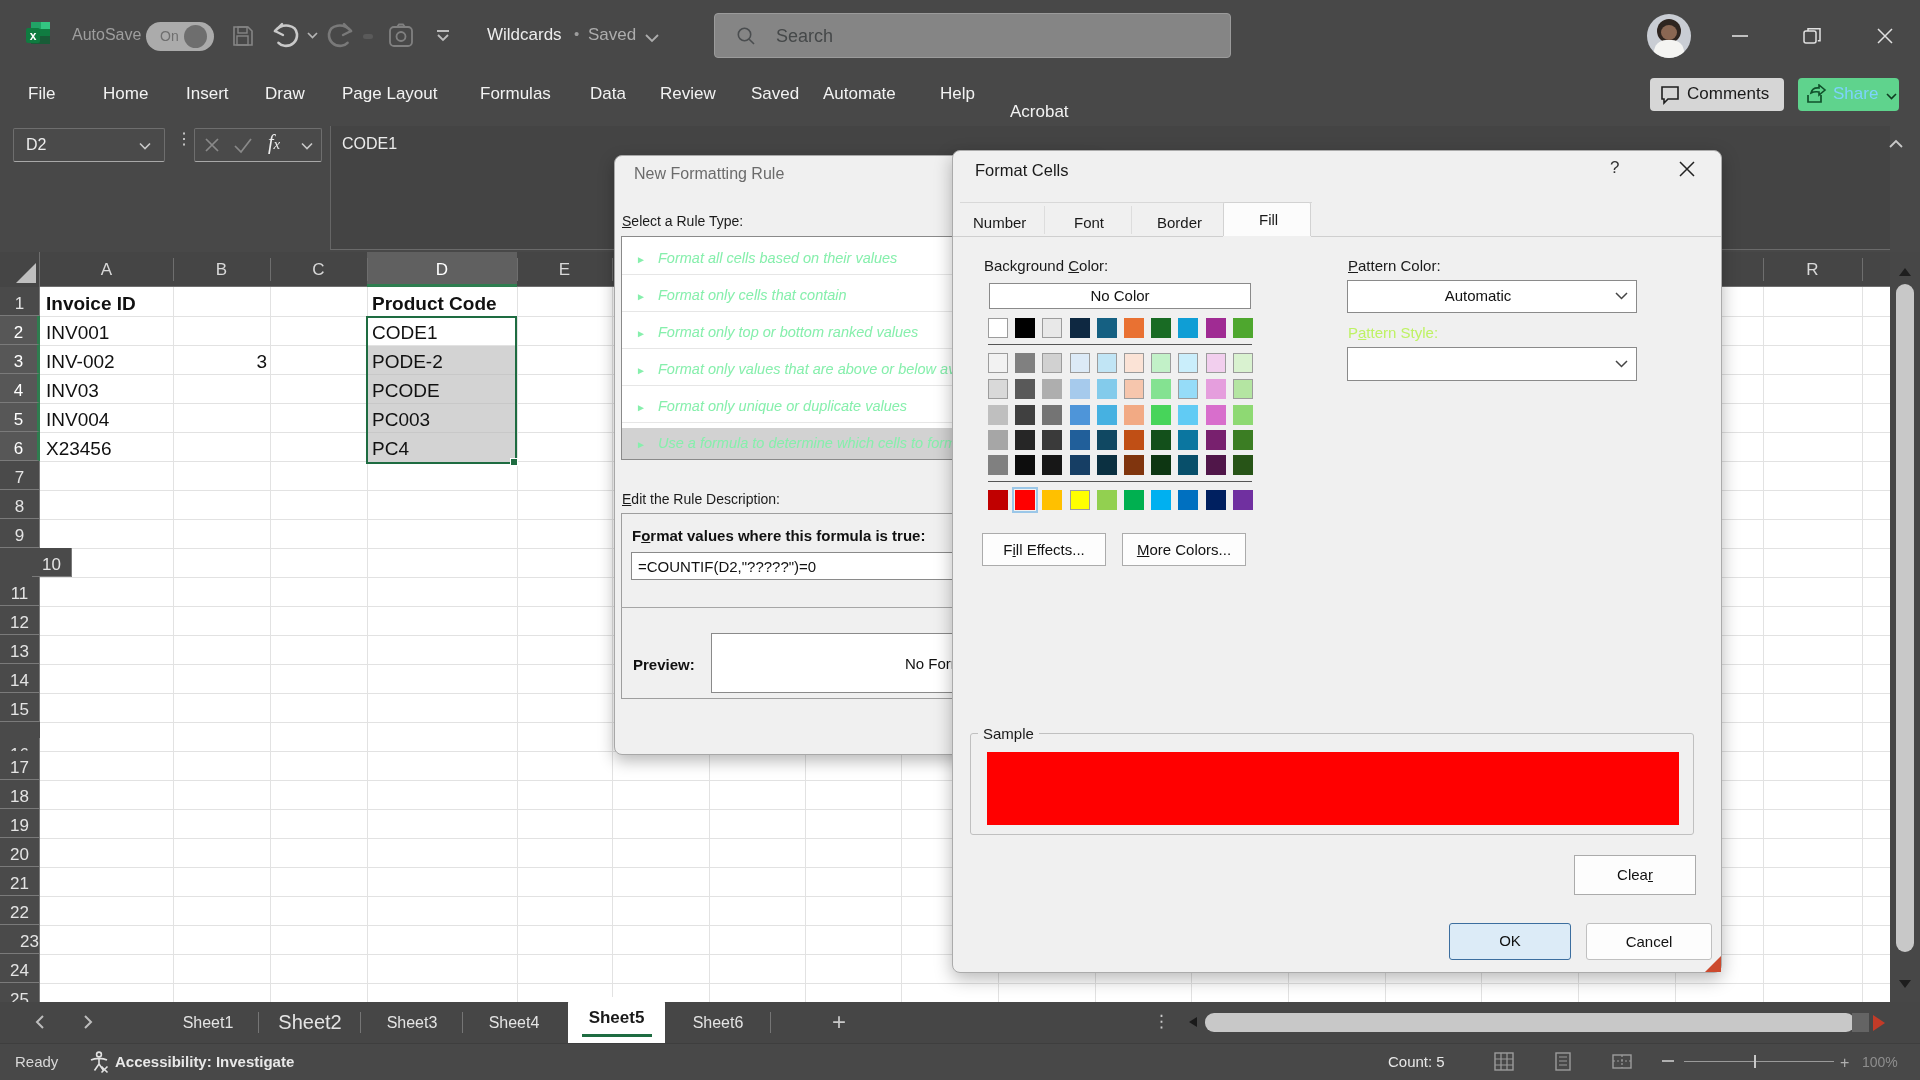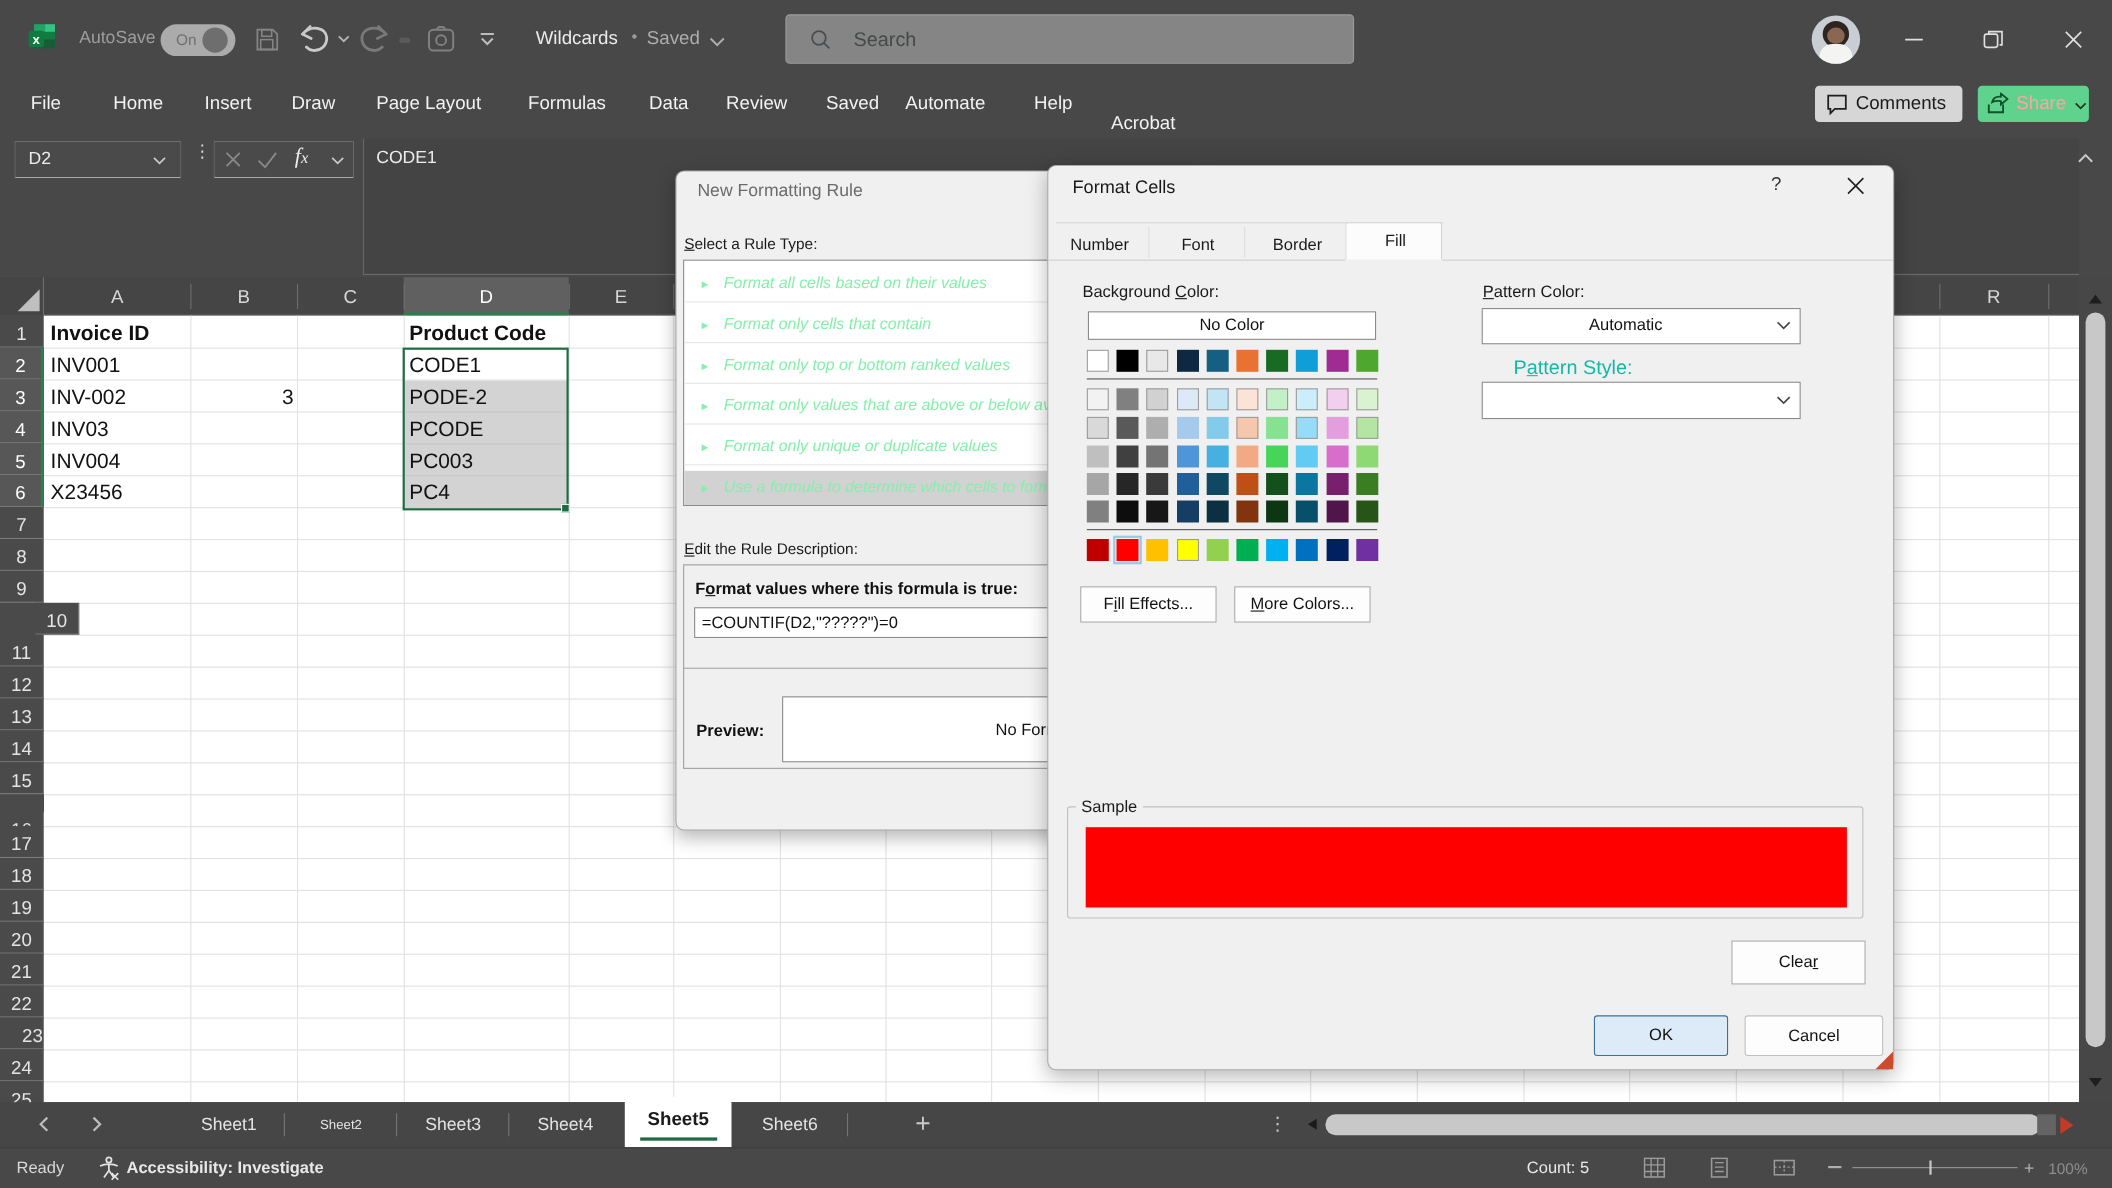--- a/index.html
+++ b/index.html
@@ -109,21 +109,21 @@
 <svg class="abs" style="left:1660px;top:85px;" width="22" height="20" viewBox="0 0 22 20">
   <path d="M2 2 h16 v12 h-10 l-4 4 v-4 h-2 z" fill="none" stroke="#1F1F1F" stroke-width="1.6"></path>
 </svg>
 <div class="abs" style="left:1687px;top:84px;font-size:17px;color:#1A1A1A;">Comments</div>
 
 <div class="abs" style="left:1798px;top:78px;width:101px;height:33px;background:#5FD38D;border-radius:4px;"></div>
 <svg class="abs" style="left:1805px;top:84px;" width="22" height="21" viewBox="0 0 22 21">
   <path d="M3 11 v7 h13 v-7" fill="none" stroke="#10512B" stroke-width="1.7"></path>
   <path d="M6 9 C7 5, 10 3.5, 14 4 L14 1 L20 6 L14 11 L14 8 C11 7.5, 8 8, 6 9 z" fill="none" stroke="#10512B" stroke-width="1.6"></path>
 </svg>
-<div class="abs" style="left:1833px;top:84px;font-size:17px;color:#fca5a5;">Share</div>
+<div class="abs" style="left:1833px;top:84px;font-size:17px;color:#7dd3fc;">Share</div>
 <svg class="abs" style="left:1885px;top:92px;" width="13" height="10" viewBox="0 0 13 10">
       <path d="M2 2 l4.5 4.5 L11 2" fill="none" stroke="#0F3D22" stroke-width="1.6"></path>
     </svg>
 
 <div class="abs" style="left:0;top:120px;width:1920px;height:132px;background:#484848;"></div>
 
 <div class="abs" style="left:13px;top:128px;width:152px;height:34px;background:#4A4A4A;border:1px solid #6E6E6E;border-bottom:1px solid #A8A8A8;border-radius:2px;"></div>
 <div class="abs" style="left:26px;top:136px;font-size:16px;color:#ECECEC;">D2</div>
 <svg class="abs" style="left:138px;top:142px;" width="14" height="10" viewBox="0 0 14 10">
       <path d="M2 1.5 l5 5 5-5" fill="none" stroke="#C9C9C9" stroke-width="1.6"></path>
@@ -274,21 +274,21 @@
 <svg class="abs" style="left:1897px;top:266px;" width="16" height="12" viewBox="0 0 16 12">
       <polygon points="8,2 14,10 2,10" fill="#1E1E1E"></polygon>
     </svg>
 <div class="abs" style="left:1896px;top:284px;width:18px;height:668px;background:#C8C8C8;border-radius:9px;"></div>
 <svg class="abs" style="left:1897px;top:978px;" width="16" height="12" viewBox="0 0 16 12">
       <polygon points="2,2 14,2 8,10" fill="#1E1E1E"></polygon>
     </svg>
 
 <div class="abs" style="left:0;top:1002px;width:1920px;height:41px;background:#464646;">
 <div style="position:absolute;left:158px;top:0;width:100px;height:41px;line-height:41px;text-align:center;font-size:16px;color:#E4E4E4;">Sheet1</div>
-<div style="position:absolute;left:260px;top:0;width:100px;height:41px;line-height:41px;text-align:center;font-size:12px;color:#E4E4E4;">Sheet2</div>
+<div style="position:absolute;left:260px;top:0;width:100px;height:41px;line-height:41px;text-align:center;font-size:20px;color:#E4E4E4;">Sheet2</div>
 <div style="position:absolute;left:362px;top:0;width:100px;height:41px;line-height:41px;text-align:center;font-size:16px;color:#E4E4E4;">Sheet3</div>
 <div style="position:absolute;left:464px;top:0;width:100px;height:41px;line-height:41px;text-align:center;font-size:16px;color:#E4E4E4;">Sheet4</div>
 <div style="position:absolute;left:668px;top:0;width:100px;height:41px;line-height:41px;text-align:center;font-size:16px;color:#E4E4E4;">Sheet6</div>
 <div style="position:absolute;left:258px;top:10px;width:1px;height:21px;background:#757575;"></div>
 <div style="position:absolute;left:360px;top:10px;width:1px;height:21px;background:#757575;"></div>
 <div style="position:absolute;left:462px;top:10px;width:1px;height:21px;background:#757575;"></div>
 <div style="position:absolute;left:770px;top:10px;width:1px;height:21px;background:#757575;"></div>
 </div>
 <svg class="abs" style="left:32px;top:1014px;" width="16" height="16" viewBox="0 0 16 16">
       <path d="M11 2 L5 8 L11 14" fill="none" stroke="#BDBDBD" stroke-width="2"></path>
@@ -464,21 +464,21 @@
 <div class="abs" style="left:988px;top:481px;width:264px;height:1px;background:#555;"></div>
 <div class="abs" style="left:982px;top:533px;width:124px;height:33px;background:#FDFDFD;border:1px solid #ABABAB;text-align:center;line-height:31px;font-size:15px;color:#111;">F<u>i</u>ll Effects...</div>
 <div class="abs" style="left:1122px;top:533px;width:124px;height:33px;background:#FDFDFD;border:1px solid #ABABAB;text-align:center;line-height:31px;font-size:15px;color:#111;"><u>M</u>ore Colors...</div>
 
 <div class="abs" style="left:1348px;top:257px;font-size:15px;color:#1A1A1A;"><u>P</u>attern Color:</div>
 <div class="abs" style="left:1347px;top:280px;width:290px;height:33px;background:#FFFFFF;border:1px solid #8A8A8A;"></div>
 <div class="abs" style="left:1347px;top:280px;width:262px;height:33px;text-align:center;line-height:31px;font-size:15px;color:#111;">Automatic</div>
 <svg class="abs" style="left:1614px;top:291px;" width="15" height="11" viewBox="0 0 15 11">
       <path d="M2 2 l5.5 5.5 L13 2" fill="none" stroke="#444" stroke-width="1.5"></path>
     </svg>
-<div class="abs" style="left:1376px;top:324px;font-size:18px;color:#14b8a6;">P<u>a</u>ttern Style:</div>
+<div class="abs" style="left:1348px;top:324px;font-size:15px;color:#bef264;">P<u>a</u>ttern Style:</div>
 <div class="abs" style="left:1347px;top:347px;width:290px;height:34px;background:#FFFFFF;border:1px solid #8A8A8A;"></div>
 <svg class="abs" style="left:1614px;top:359px;" width="15" height="11" viewBox="0 0 15 11">
       <path d="M2 2 l5.5 5.5 L13 2" fill="none" stroke="#444" stroke-width="1.5"></path>
     </svg>
 
 <div class="abs" style="left:970px;top:733px;width:724px;height:102px;border:1px solid #C0C0C0;border-radius:3px;"></div>
 <div class="abs" style="left:978px;top:725px;background:#F0F0F0;padding:0 5px;font-size:15px;color:#1A1A1A;">Sample</div>
 <div class="abs" style="left:987px;top:752px;width:692px;height:73px;background:#FF0000;"></div>
 
 <div class="abs" style="left:1574px;top:855px;width:122px;height:40px;background:#FDFDFD;border:1px solid #ABABAB;text-align:center;line-height:38px;font-size:15px;color:#111;">Clea<u>r</u></div>

